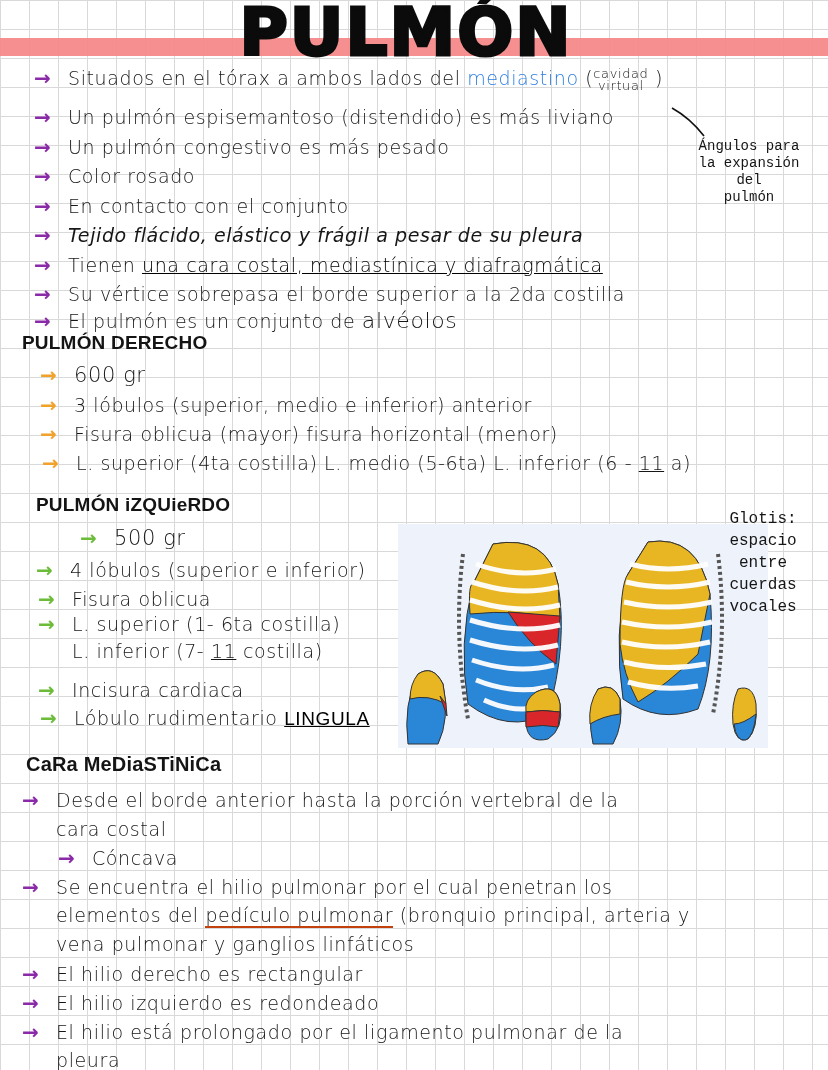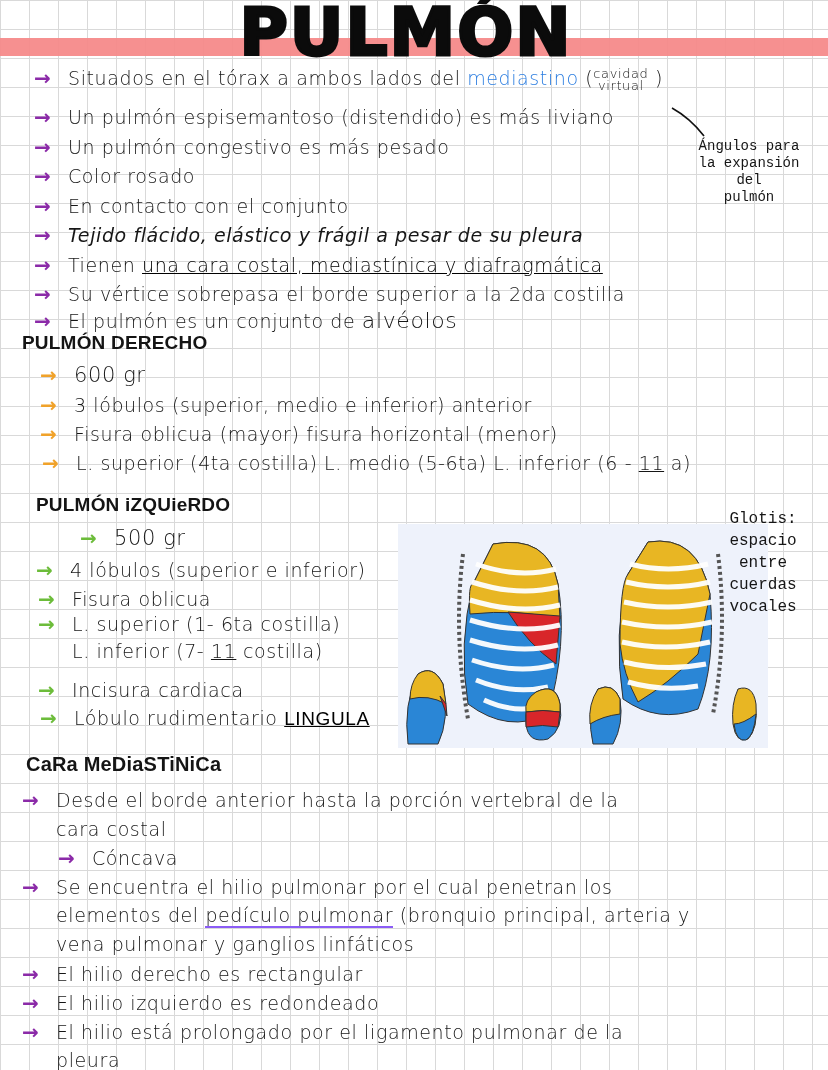--- a/index.html
+++ b/index.html
@@ -40,21 +40,21 @@
     position: absolute; white-space: nowrap;
     font-family: "Liberation Sans", sans-serif; font-weight: bold;
     font-size: 19px; color: #141414; letter-spacing: 0.2px;
   }
   .small { font-size: 13px; line-height: 12px; display: inline-block; text-align: center; vertical-align: middle; }
   .note {
     position: absolute; text-align: center;
     font-family: Liberation Mono, monospace; font-size: 14px; line-height: 17px;
     color: #161616;
   }
-  .underline-red { border-bottom: 2px solid #8b5cf6; }
+  .underline-red { border-bottom: 2px solid #c2410c; }
   .underline { text-decoration: underline; margin-top: 12px; }
   .diagram {
     position: absolute; left: 398px; top: 524px; width: 370px; height: 224px;
     background: #eef2fb;
   }
 </style>
 </head>
 <body>
 
 <div class="band"></div>

